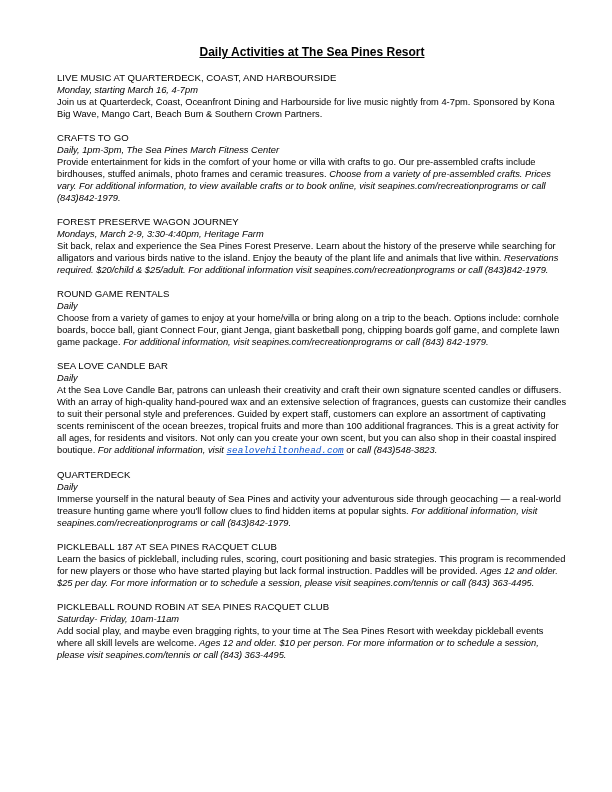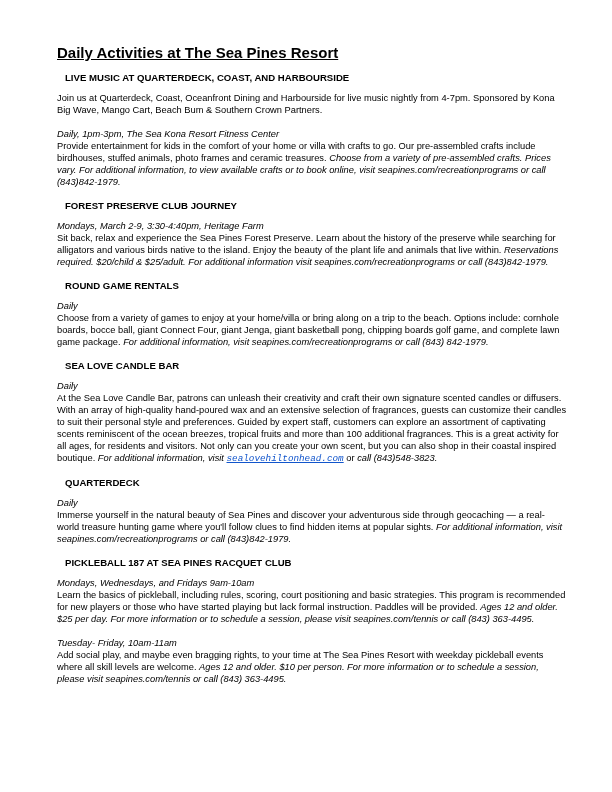--- a/index.html
+++ b/index.html
@@ -2,73 +2,75 @@
 <html><head>
   <meta charset="utf-8">
   <style>
     html, body { margin: 0; padding: 0; background: #ffffff; }
     body {
       width: 612px; height: 792px; overflow: hidden; position: relative;
       font-family: "Liberation Sans", sans-serif; color: #000;
     }
     .page { position: absolute; left: 57px; top: 46px; width: 510px; }
     .title {
-      text-align: left; font-weight: bold; font-size: 15px;
+      text-align: center; font-weight: bold; font-size: 12px;
       text-decoration: underline; margin: 0 0 13px 0; line-height: 13px;
     }
     .section { margin-bottom: 12px; }
-    .sec-title { font-weight: bold; font-size: 9.6px; line-height: 12px; margin: 8px; }
+    .sec-title { font-weight: normal; font-size: 9.6px; line-height: 12px; margin: 0; }
     .sec-sub { font-style: italic; font-size: 9.3px; line-height: 12px; margin: 0; }
     .sec-body { font-size: 9.3px; line-height: 12px; margin: 0; }
     .it { font-style: italic; }
     a.link { color: #1155cc; text-decoration: underline; font-style: italic; font-family: Liberation Mono, monospace; }
   </style>
 </head>
 <body>
 
 <div class="page">
   <p class="title">Daily Activities at The Sea Pines Resort</p>
 
   <div class="section">
     <p class="sec-title">LIVE MUSIC AT QUARTERDECK, COAST, AND HARBOURSIDE</p>
+    <p class="sec-sub">Monday, starting March 16, 4-7pm</p>
     <p class="sec-body"><span>Join us at Quarterdeck, Coast, Oceanfront Dining and Harbourside for live music nightly from 4-7pm. Sponsored by Kona Big Wave, Mango Cart, Beach Bum &amp; Southern Crown Partners.</span></p>
   </div>
 
   <div class="section">
-    <p class="sec-sub">Daily, 1pm-3pm, The Sea Kona Resort Fitness Center</p>
+    <p class="sec-title">CRAFTS TO GO</p>
+    <p class="sec-sub">Daily, 1pm-3pm, The Sea Pines March Fitness Center</p>
     <p class="sec-body"><span>Provide entertainment for kids in the comfort of your home or villa with crafts to go. Our pre-assembled crafts include birdhouses, stuffed animals, photo frames and ceramic treasures. </span><span class="it">Choose from a variety of pre-assembled crafts. Prices vary. For additional information, to view available crafts or to book online, visit seapines.com/recreationprograms or call (843)842-1979.</span></p>
   </div>
 
   <div class="section">
-    <p class="sec-title">FOREST PRESERVE CLUB JOURNEY</p>
+    <p class="sec-title">FOREST PRESERVE WAGON JOURNEY</p>
     <p class="sec-sub">Mondays, March 2-9, 3:30-4:40pm, Heritage Farm</p>
     <p class="sec-body"><span>Sit back, relax and experience the Sea Pines Forest Preserve. Learn about the history of the preserve while searching for alligators and various birds native to the island. Enjoy the beauty of the plant life and animals that live within. </span><span class="it">Reservations required. $20/child &amp; $25/adult. For additional information visit seapines.com/recreationprograms or call (843)842-1979.</span></p>
   </div>
 
   <div class="section">
     <p class="sec-title">ROUND GAME RENTALS</p>
     <p class="sec-sub">Daily</p>
     <p class="sec-body"><span>Choose from a variety of games to enjoy at your home/villa or bring along on a trip to the beach. Options include: cornhole boards, bocce ball, giant Connect Four, giant Jenga, giant basketball pong, chipping boards golf game, and complete lawn game package. </span><span class="it">For additional information, visit seapines.com/recreationprograms or call (843) 842-1979.</span></p>
   </div>
 
   <div class="section">
     <p class="sec-title">SEA LOVE CANDLE BAR</p>
     <p class="sec-sub">Daily</p>
     <p class="sec-body"><span>At the Sea Love Candle Bar, patrons can unleash their creativity and craft their own signature scented candles or diffusers. With an array of high-quality hand-poured wax and an extensive selection of fragrances, guests can customize their candles to suit their personal style and preferences. Guided by expert staff, customers can explore an assortment of captivating scents reminiscent of the ocean breezes, tropical fruits and more than 100 additional fragrances. This is a great activity for all ages, for residents and visitors. Not only can you create your own scent, but you can also shop in their coastal inspired boutique. </span><span class="it">For additional information, visit </span><a class="link">sealovehiltonhead.com</a><span> or </span><span class="it">call (843)548-3823.</span></p>
   </div>
 
   <div class="section">
     <p class="sec-title">QUARTERDECK</p>
     <p class="sec-sub">Daily</p>
-    <p class="sec-body"><span>Immerse yourself in the natural beauty of Sea Pines and discover your adventurous side through geocaching — a real-world treasure hunting game where you'll follow clues to find hidden items at popular sights. </span><span class="it">For additional information, visit seapines.com/recreationprograms or call (843)842-1979.</span></p>
+    <p class="sec-body"><span>Immerse yourself in the natural beauty of Sea Pines and activity your adventurous side through geocaching — a real-world treasure hunting game where you'll follow clues to find hidden items at popular sights. </span><span class="it">For additional information, visit seapines.com/recreationprograms or call (843)842-1979.</span></p>
   </div>
 
   <div class="section">
     <p class="sec-title">PICKLEBALL 187 AT SEA PINES RACQUET CLUB</p>
-    <p class="sec-sub">Mondays, Wednesdays, and Fridays 9am-10am</p>
     <p class="sec-body"><span>Learn the basics of pickleball, including rules, scoring, court positioning and basic strategies. This program is recommended for new players or those who have started playing but lack formal instruction. Paddles will be provided. </span><span class="it">Ages 12 and older. $25 per day. For more information or to schedule a session, please visit seapines.com/tennis or call (843) 363-4495.</span></p>
   </div>
 
   <div class="section">
-    <p class="sec-sub">Tuesday- Friday, 10am-11am</p>
+    <p class="sec-title">PICKLEBALL ROUND ROBIN AT SEA PINES RACQUET CLUB</p>
+    <p class="sec-sub">Saturday- Friday, 10am-11am</p>
     <p class="sec-body"><span>Add social play, and maybe even bragging rights, to your time at The Sea Pines Resort with weekday pickleball events where all skill levels are welcome. </span><span class="it">Ages 12 and older. $10 per person. For more information or to schedule a session, please visit seapines.com/tennis or call (843) 363-4495.</span></p>
   </div>
 </div>
 
 </body></html>

